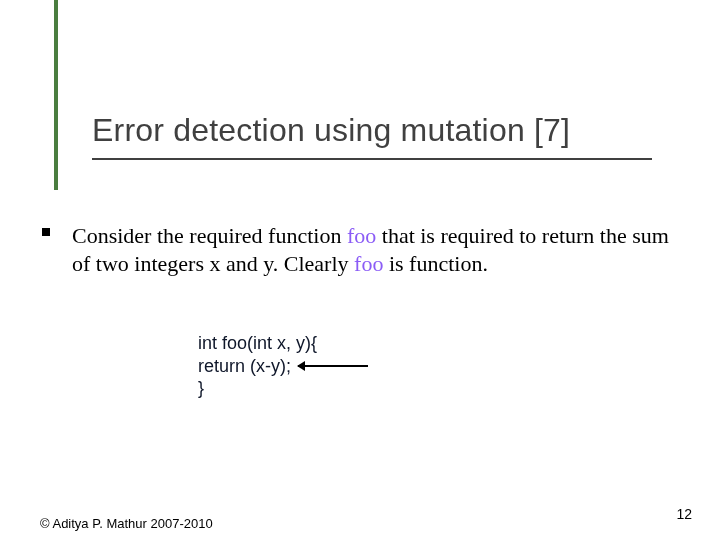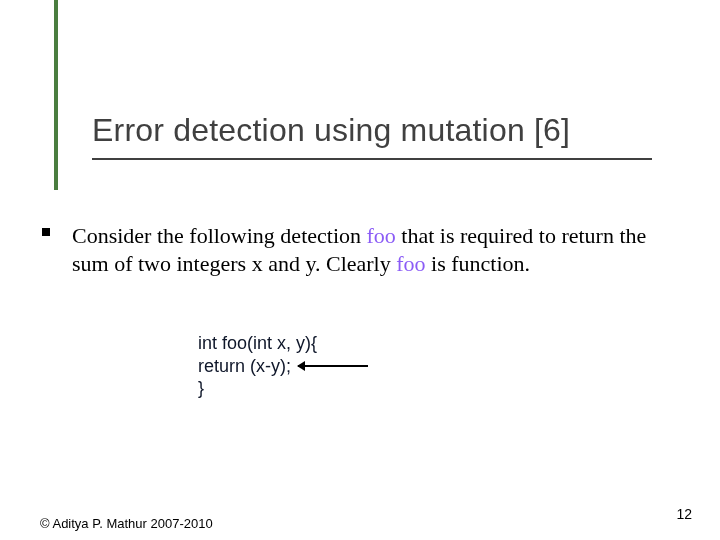--- a/index.html
+++ b/index.html
@@ -122,28 +122,28 @@
   }
 </style>
 </head>
 <body>
 
 <div class="slide">
 
   <div class="accent-line"></div>
 
   <div class="title-wrap">
-    <div class="title">Error detection using mutation [6]</div>
+    <div class="title">Error detection using mutation [7]</div>
   </div>
   <div class="title-underline"></div>
 
   <div class="bullet-row">
     <div class="bullet"></div>
     <div class="body-text">
-      <span>Consider the following detection </span><span class="foo">foo</span><span> that is required to return the sum of two integers x and y. Clearly </span><span class="foo">foo</span><span> is function.</span>
+      <span>Consider the required function </span><span class="foo">foo</span><span> that is required to return the sum of two integers x and y. Clearly </span><span class="foo">foo</span><span> is function.</span>
     </div>
   </div>
 
   <div class="code-block">
     <div class="code-line">int foo(int x, y){</div>
     <div class="code-line">return (x-y);</div>
     <div class="code-line">}</div>
   </div>
 
   <div class="arrow"></div>

